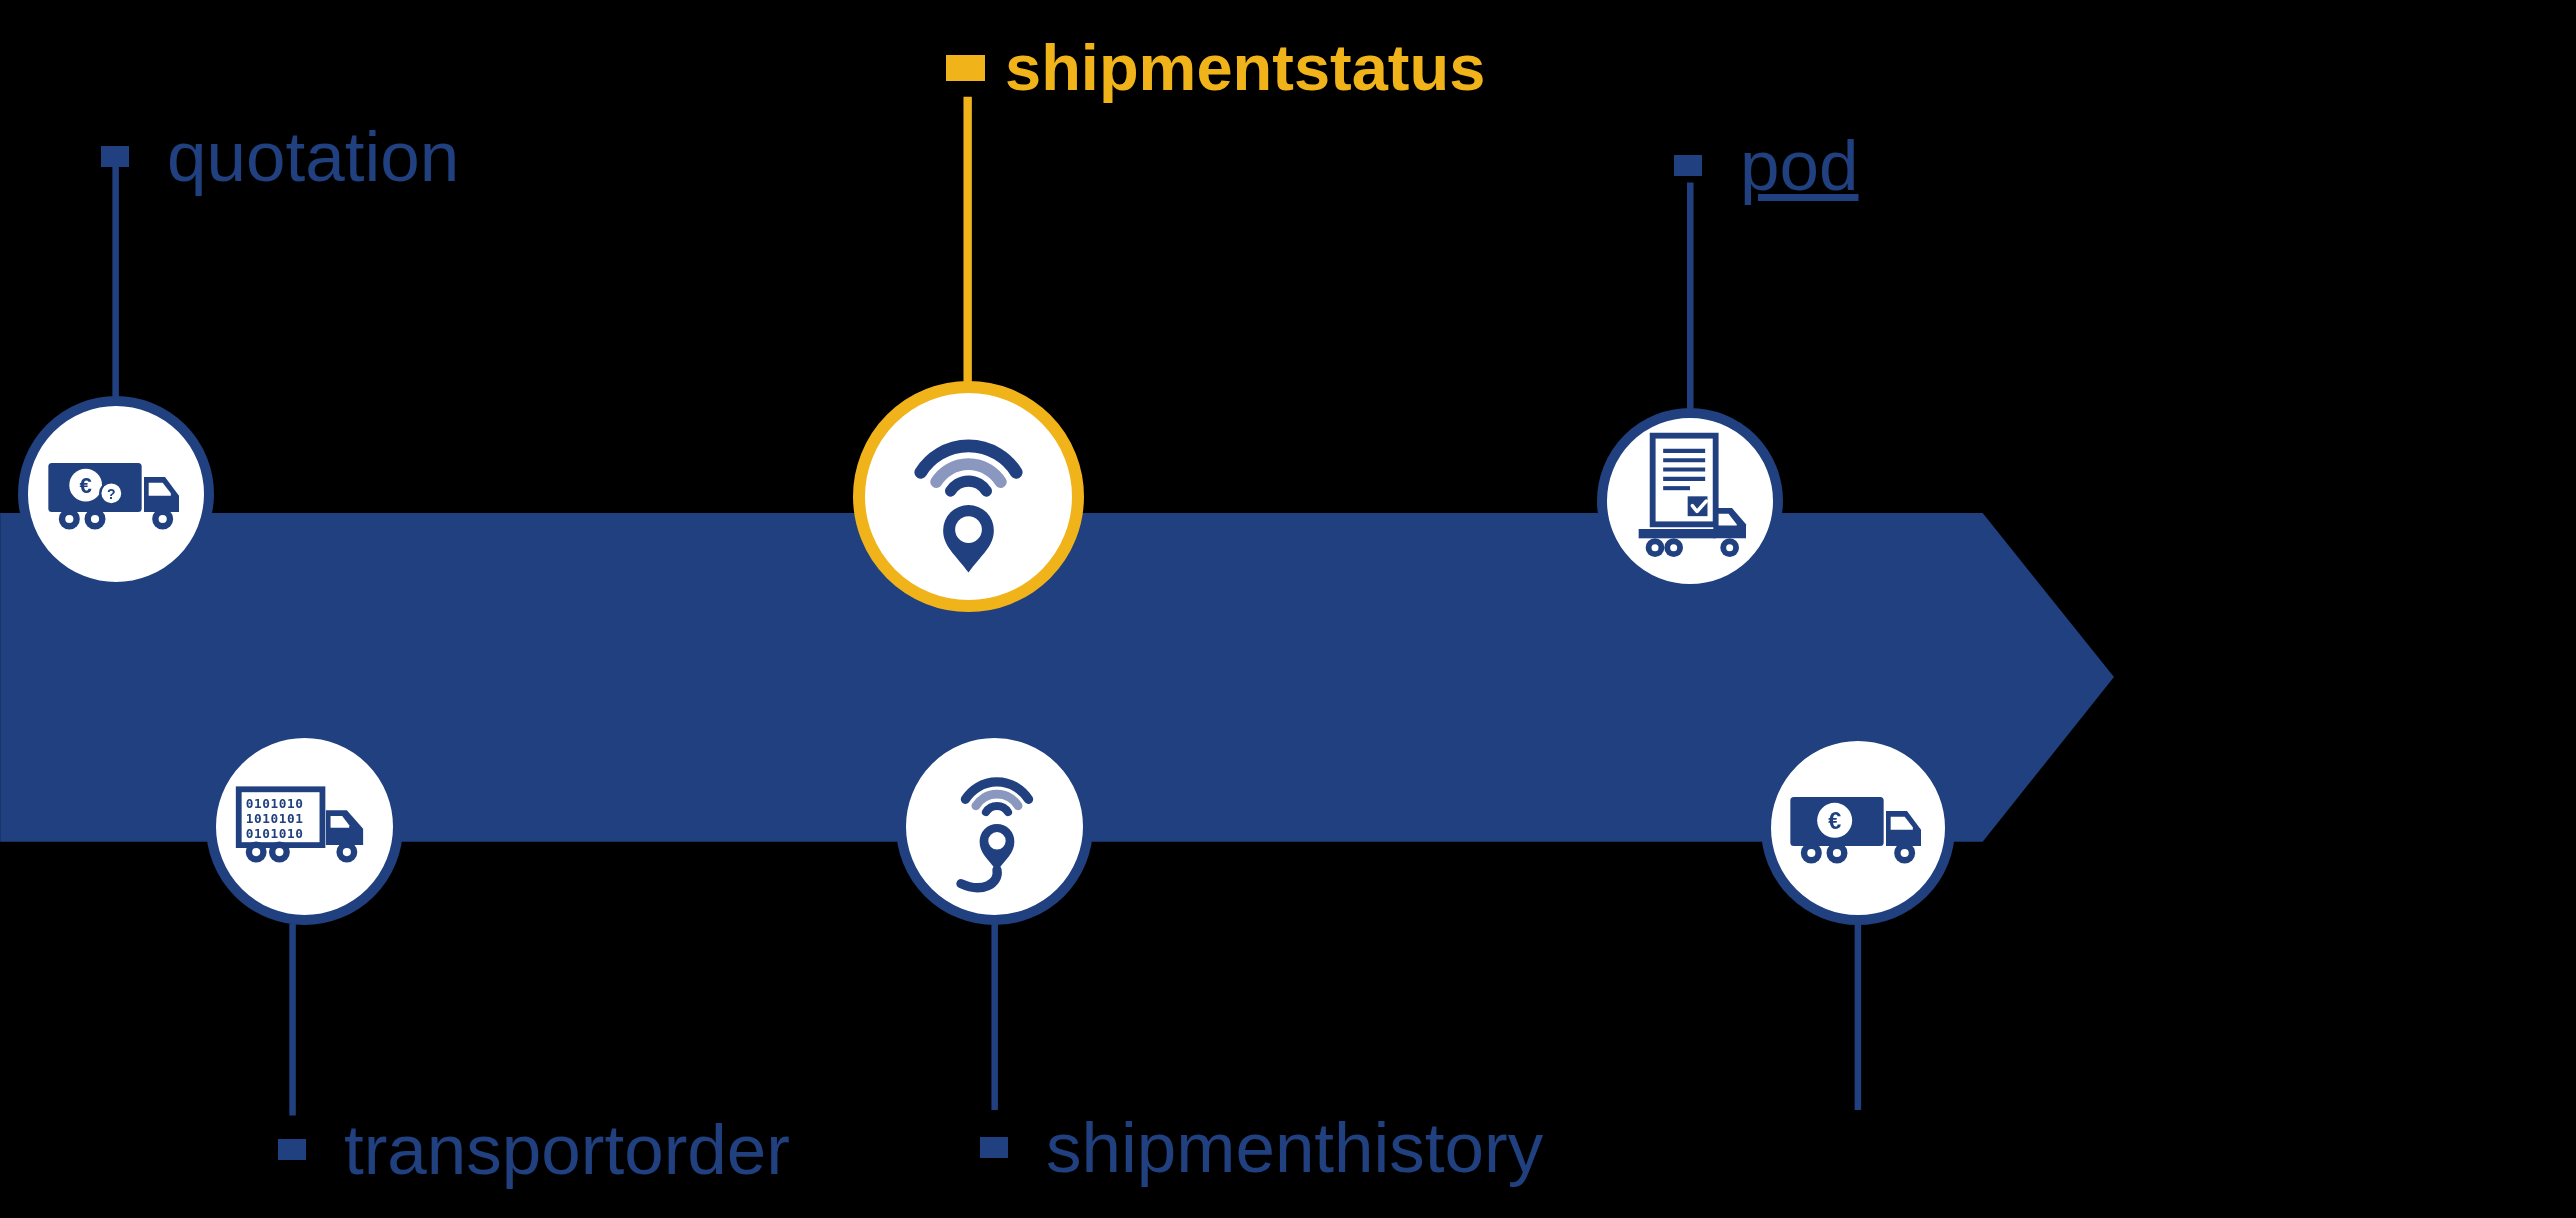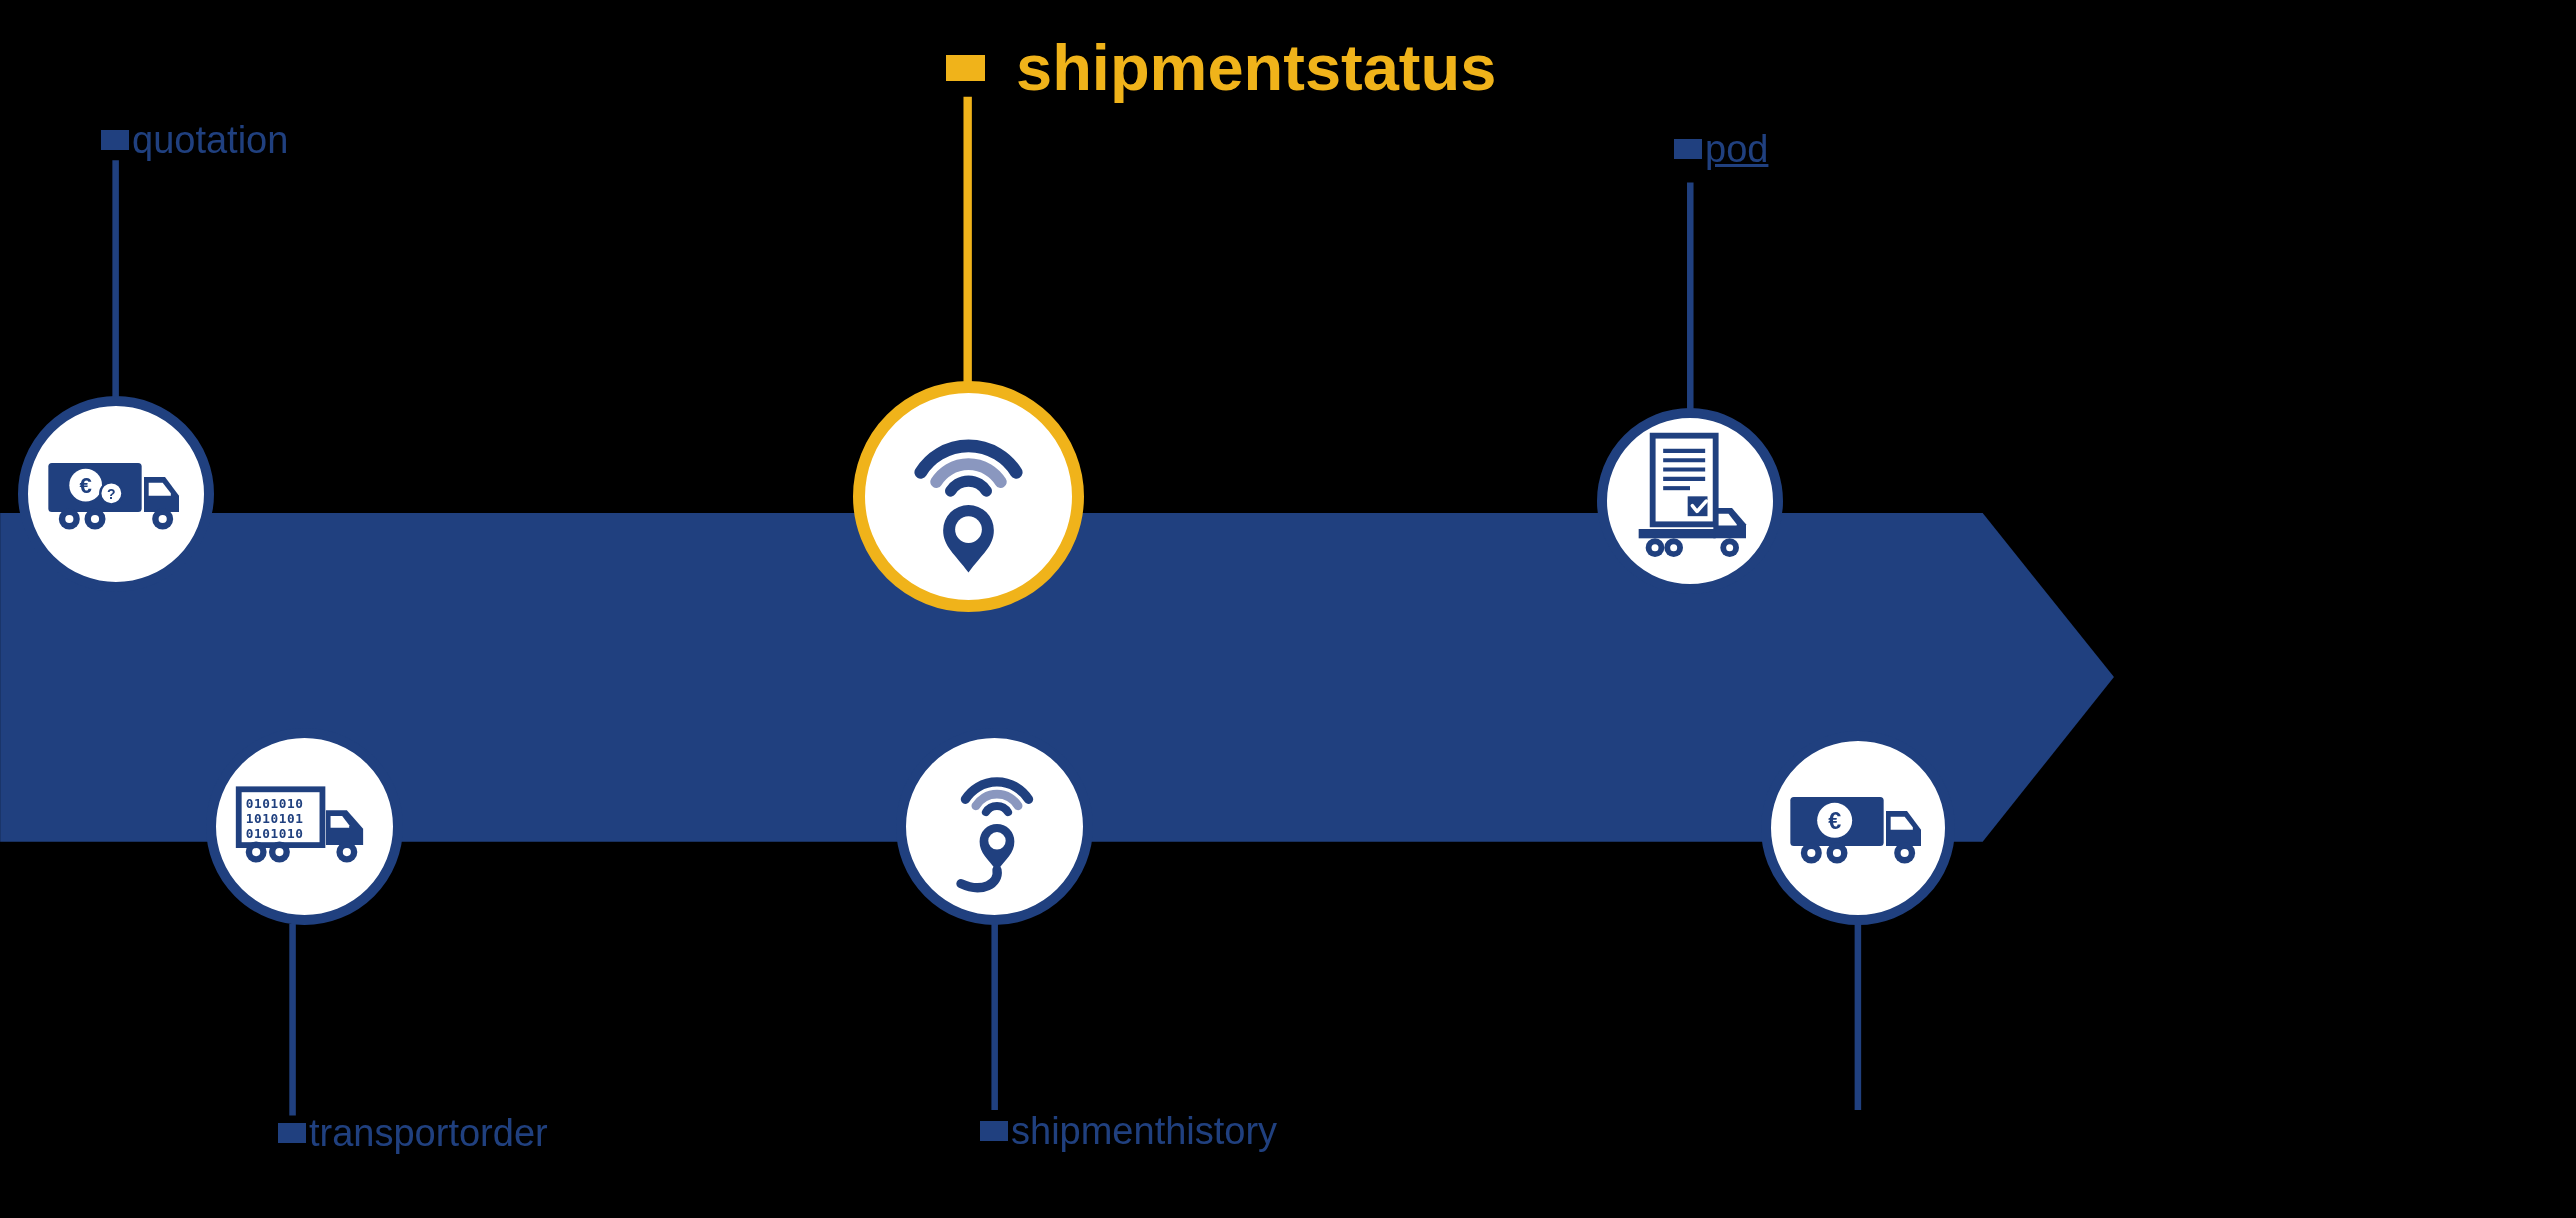--- a/index.html
+++ b/index.html
@@ -17,25 +17,25 @@
   .bg{position:absolute;left:0;top:0;width:2576px;height:1218px;}
   .arrow{fill:var(--navy);}
   .conn{stroke:var(--navy);stroke-width:7;}
   .conn.goldline{stroke:var(--gold);stroke-width:9;}
   .node{
     position:absolute;background:#fff;border:10.2px solid var(--navy);
     border-radius:50%;display:flex;align-items:center;justify-content:center;
   }
   .node.gold{border-color:var(--gold);border-width:12px;}
   .label{
-    position:absolute;display:flex;align-items:center;gap:3px;
-    color:var(--navy);font-size:38px;line-height:1;white-space:nowrap;
+    position:absolute;display:flex;align-items:center;gap:38px;
+    color:var(--navy);font-size:71px;line-height:1;white-space:nowrap;
   }
   .label .bullet{width:28px;height:20.5px;background:var(--navy);flex:none;}
-  .label.gold{color:var(--gold);font-weight:bold;font-size:65px;gap:31px;}
+  .label.gold{color:var(--gold);font-weight:bold;font-size:65px;gap:20px;}
   .label.gold .bullet{background:var(--gold);width:39px;height:26px;}
   
   .f-navy{fill:var(--navy);}
   .f-white{fill:#fff;}
   .s-navy{stroke:var(--navy);fill:#fff;}
   .arc{fill:none;stroke-linecap:round;}
   .arc.a-navy{stroke:var(--navy);}
   .arc.a-slate{stroke:var(--slate);}
   .trail{fill:none;stroke:var(--navy);stroke-linecap:round;}
   .docline{stroke:var(--navy);stroke-width:3.5;}

